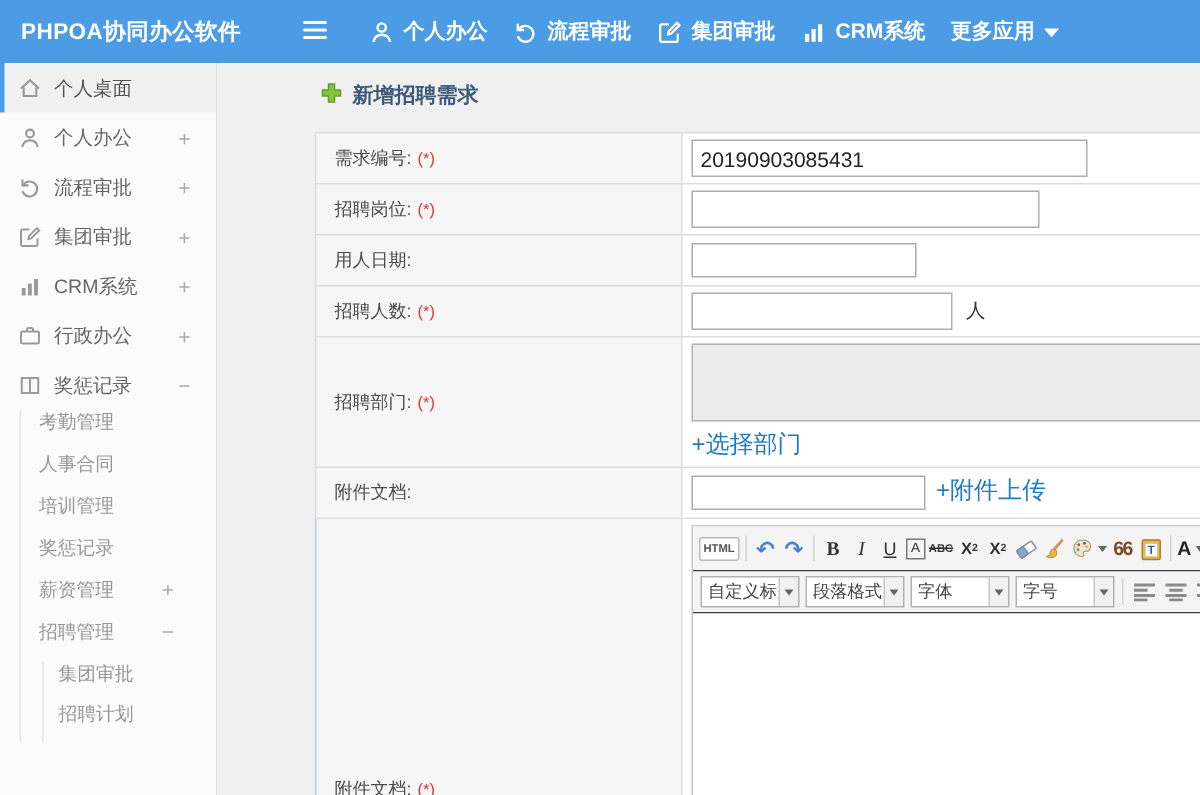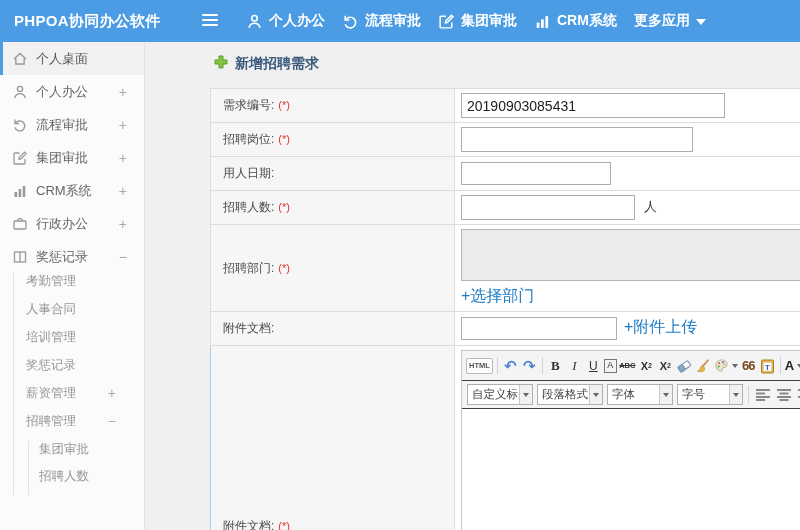--- a/index.html
+++ b/index.html
@@ -238,21 +238,21 @@
     </div>
     <div class="side-sub">
       <span>招聘管理</span>
       <span class="expand">−</span>
     </div>
     <div class="tree-3">
       <div class="side-sub">
         <span>集团审批</span>
       </div>
       <div class="side-sub">
-        <span>招聘人数</span>
+        <span>招聘计划</span>
       </div>
     </div>
   </div>
 </div>
 
 <div class="main">
   <div class="page-title">
     <span class="plus-icon">
       <svg width="14" height="14" viewBox="0 0 14 14">
         <path d="M5 1h4v4h4v4H9v4H5V9H1V5h4z" fill="#86c440" stroke="#5f9e2f" stroke-width="1"></path>

